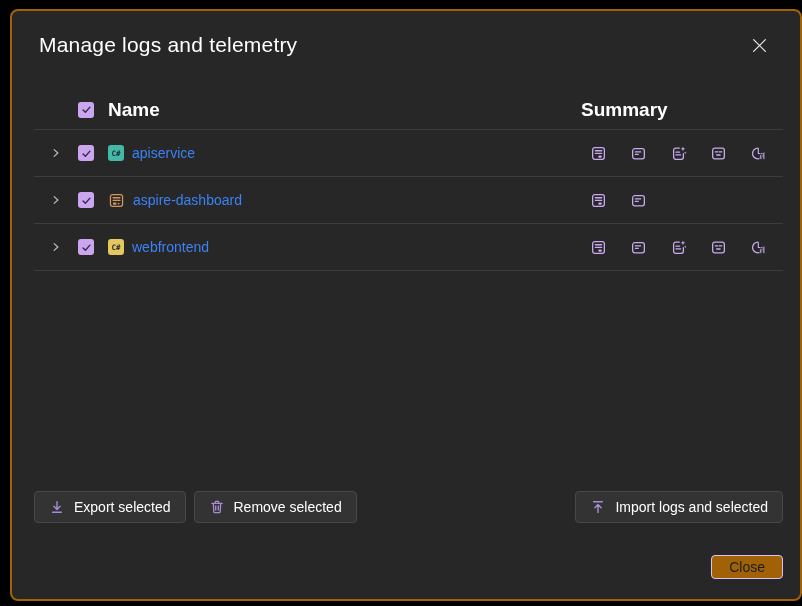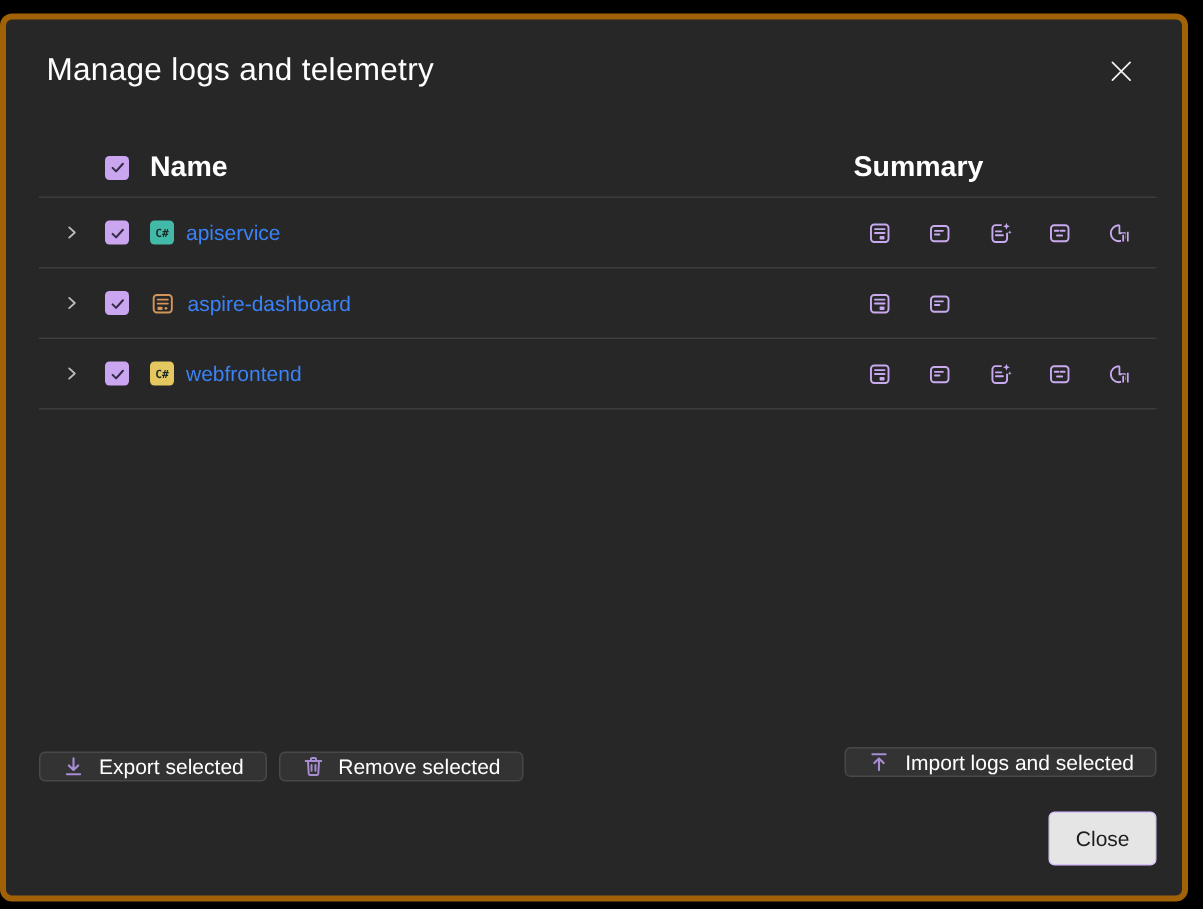--- a/index.html
+++ b/index.html
@@ -1,18 +1,18 @@
 <!DOCTYPE html>
 <html><head>
 <meta charset="utf-8">
 <style>
   html,body{margin:0;padding:0;background:#000;width:802px;height:606px;overflow:hidden;
     font-family:"Liberation Sans", sans-serif;-webkit-font-smoothing:antialiased;}
-  .dialog{position:absolute;left:0;top:9px;width:792px;height:592px;box-sizing:border-box;
-    background:#272727;border:4px solid #a16207;border-radius:8px;}
+  .dialog{position:absolute;left:10px;top:9px;width:792px;height:592px;box-sizing:border-box;
+    background:#272727;border:2px solid #a16207;border-radius:8px;}
   .dialog-title{position:absolute;left:27px;top:22px;font-size:21px;font-weight:400;
     color:#ffffff;letter-spacing:.2px;}
   .close-x{position:absolute;top:24px;right:31px;width:20px;height:20px;display:flex;
     align-items:center;justify-content:center;cursor:pointer;border-radius:3px;}
   
   .table{position:absolute;left:22px;right:17px;top:79px;}
   .trow{display:grid;grid-template-columns:44px 30px 1fr 240px;align-items:center;
     height:46px;border-bottom:1px solid #3d3d3d;}
   .trow.thead{height:39px;}
   .cell-expand{display:flex;justify-content:center;align-items:center;}
@@ -22,27 +22,27 @@
   .cell-name{display:flex;align-items:center;gap:8px;min-width:0;}
   .hdr-label{font-size:19px;font-weight:700;color:#ffffff;}
   .res-name{font-size:14px;color:#3b82f6;}
   .badge{width:16px;height:16px;border-radius:3px;display:flex;align-items:center;
     justify-content:center;font-size:7.5px;font-weight:700;color:#1e2a28;
     font-family:"DejaVu Sans Mono", monospace;}
   .cell-summary{display:flex;align-items:center;margin-left:35px;}
   .cell-summary .hdr-label{padding-left:3px;}
   .slot{width:40px;height:17px;display:flex;align-items:center;justify-content:center;}
   
-  .btn{display:inline-flex;align-items:center;gap:9px;height:20px;padding:0 14px;
+  .btn{display:inline-flex;align-items:center;gap:9px;height:32px;padding:0 14px;
     background:#333333;border:1px solid #484848;border-radius:4px;color:#ffffff;
     font-size:14px;font-family:"Liberation Sans", sans-serif;cursor:pointer;box-sizing:border-box;}
   .footer-left{position:absolute;left:22px;bottom:76px;display:flex;gap:8px;}
   .import-wrap{position:absolute;right:17px;bottom:76px;}
   .close-wrap{position:absolute;right:17px;bottom:20px;}
-  .btn-primary{background:#e5e5e5;border:1px solid #d9c2f7;color:#1d1d1d;height:36px;
+  .btn-primary{background:#a16207;border:1px solid #d9c2f7;color:#1d1d1d;height:24px;
     padding:6px 17px;border-radius:4px;font-size:14px;display:inline-flex;align-items:center;cursor:pointer;}
   svg{display:block;}
 </style>
 </head>
 <body>
 
 <div class="dialog">
   <div class="dialog-title">Manage logs and telemetry</div>
   <div class="close-x">
     <svg width="15" height="15" viewBox="0 0 14 14" fill="none" stroke="#efefef" stroke-width="1.1" stroke-linecap="round">

